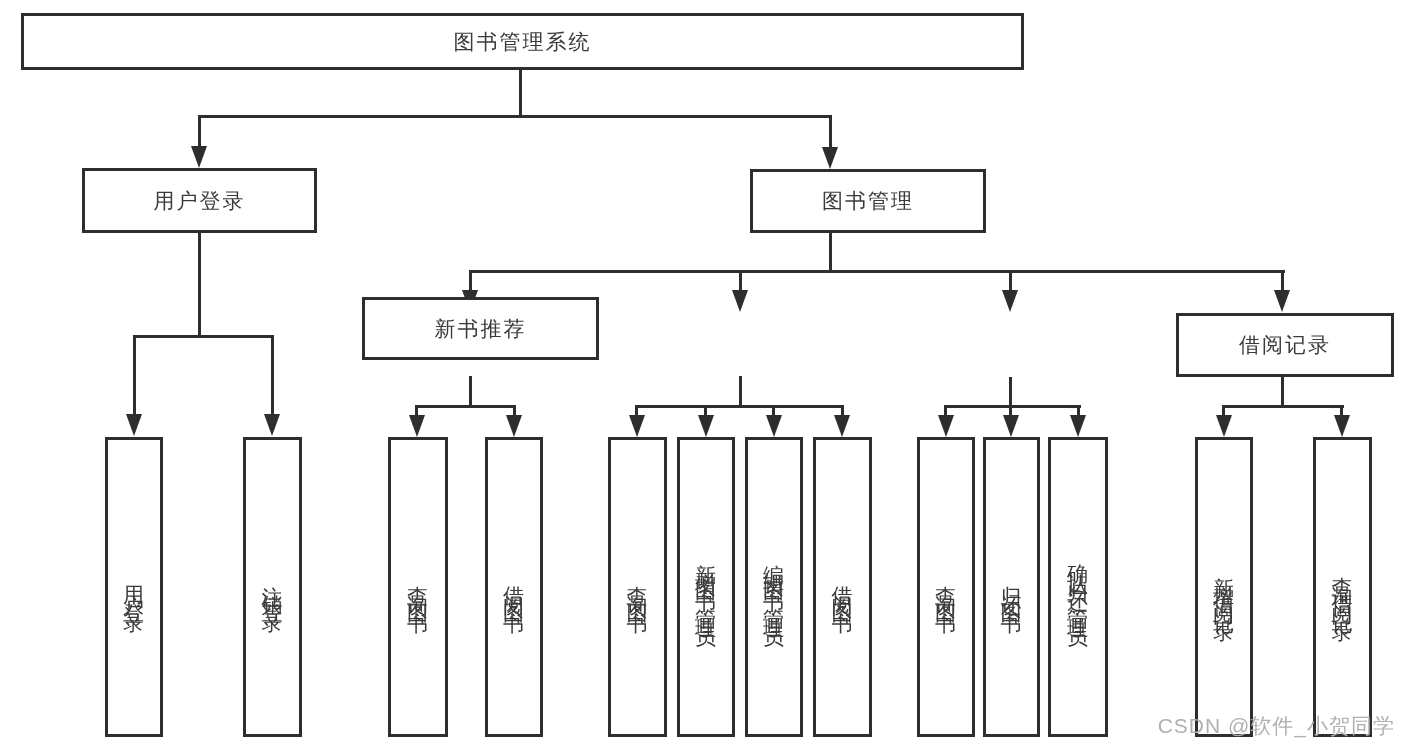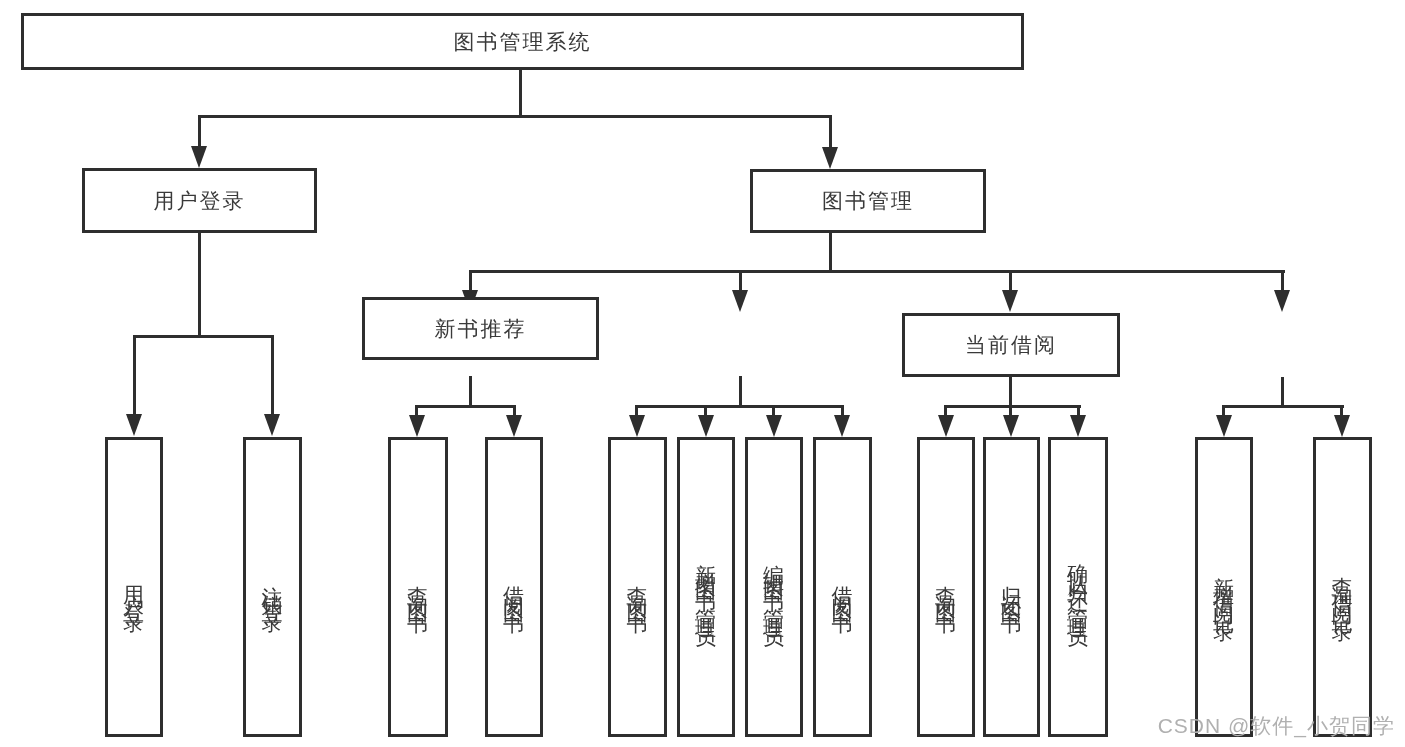--- a/index.html
+++ b/index.html
@@ -65,22 +65,22 @@
   <div class="line" style="left:739px;top:270px;width:3px;height:20px;"></div>
   <div class="arrow" style="left:732px;top:290px;"></div>
   <div class="line" style="left:1009px;top:270px;width:3px;height:20px;"></div>
   <div class="arrow" style="left:1002px;top:290px;"></div>
   <div class="line" style="left:1281px;top:270px;width:3px;height:20px;"></div>
   <div class="arrow" style="left:1274px;top:290px;"></div>
 
   <div class="box" style="left:362px;top:297px;width:237px;height:63px;">
     <span class="hlabel">新书推荐</span>
   </div>
-  <div class="box" style="left:902px;top:313px;width:218px;height:64px;">
-    <span class="hlabel">当前借阅</span>
+  <div class="box" style="left:1176px;top:313px;width:218px;height:64px;">
+    <span class="hlabel">借阅记录</span>
   </div>
 
   <div class="line" style="left:469px;top:376px;width:3px;height:32px;"></div>
   <div class="line" style="left:415px;top:405px;width:101px;height:3px;"></div>
   <div class="line" style="left:415px;top:405px;width:3px;height:12px;"></div>
   <div class="arrow" style="left:409px;top:415px;"></div>
   <div class="line" style="left:513px;top:405px;width:3px;height:12px;"></div>
   <div class="arrow" style="left:506px;top:415px;"></div>
 
   <div class="line" style="left:739px;top:376px;width:3px;height:32px;"></div>

